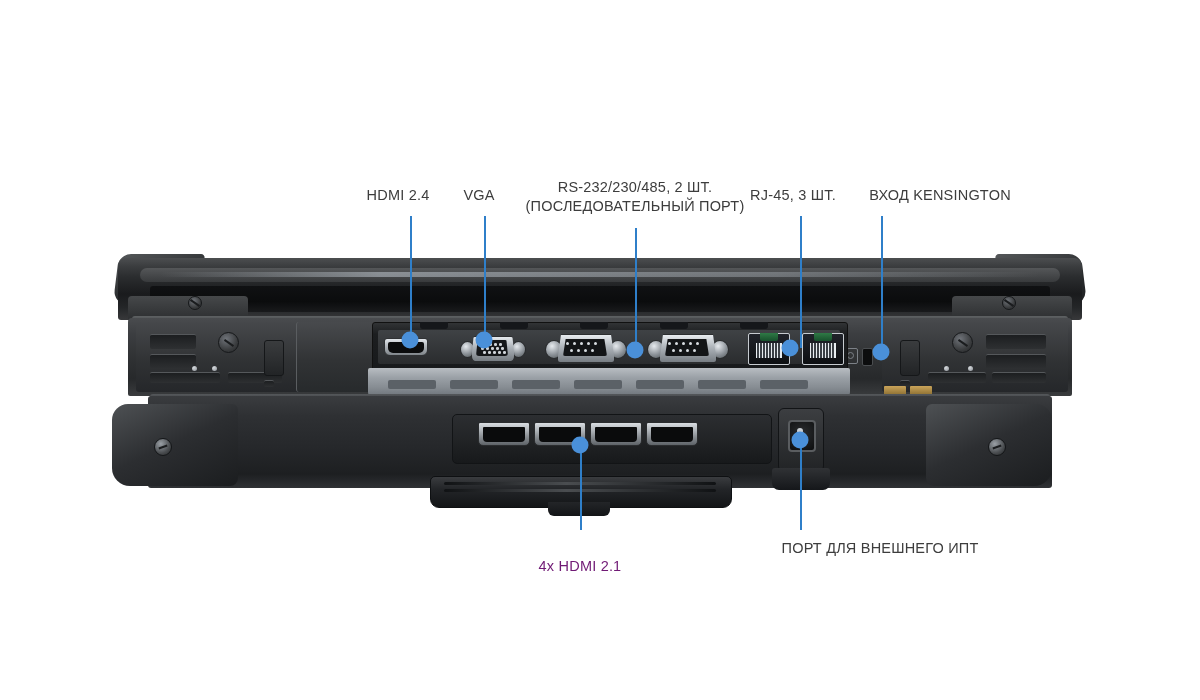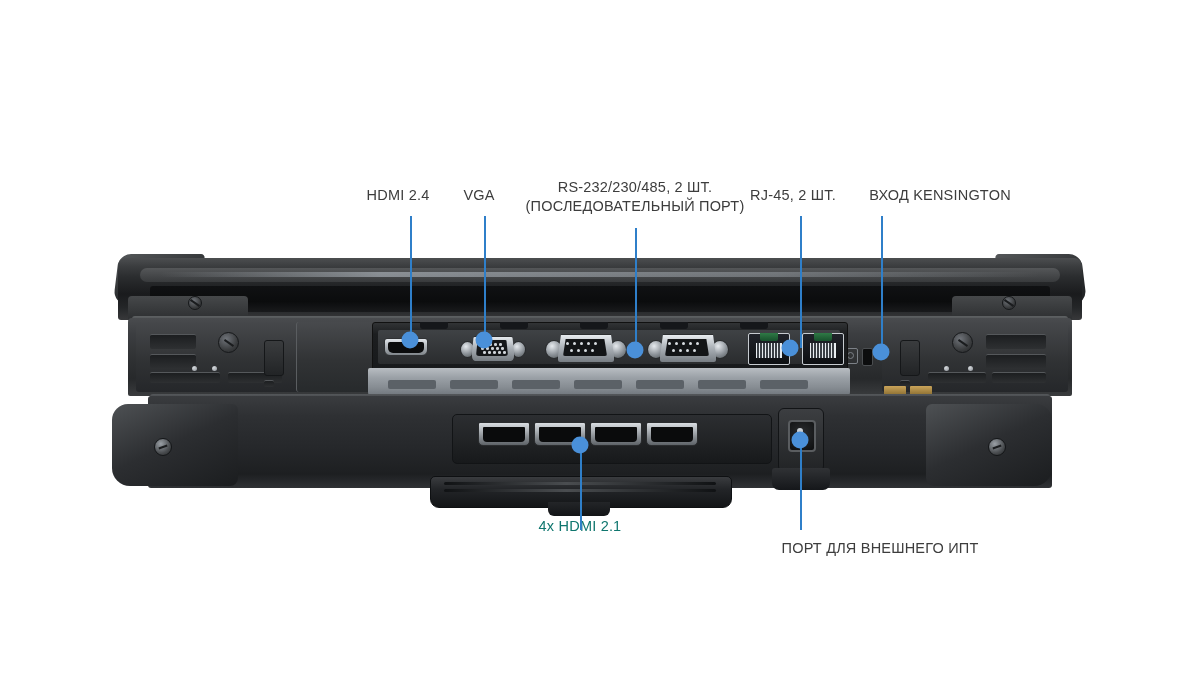--- a/index.html
+++ b/index.html
@@ -397,27 +397,27 @@
       <div class="callout-label ctr" style="left: 398px; top: 186px; color: rgb(61, 61, 61);">HDMI 2.4</div>
       <div class="callout-line" style="left: 410px; top: 216px; height: 124px; background: rgb(47, 127, 201);"></div>
       <div class="callout-dot" style="left: 410px; top: 340px; background: rgb(74, 144, 217);"></div>
       <div class="callout-label ctr" style="left: 479px; top: 186px; color: rgb(61, 61, 61);">VGA</div>
       <div class="callout-line" style="left: 484px; top: 216px; height: 124px; background: rgb(47, 127, 201);"></div>
       <div class="callout-dot" style="left: 484px; top: 340px; background: rgb(74, 144, 217);"></div>
       <div class="callout-label ctr" style="left: 635px; top: 178px; color: rgb(61, 61, 61);">RS-232/230/485, 2 ШТ.
 (ПОСЛЕДОВАТЕЛЬНЫЙ ПОРТ)</div>
       <div class="callout-line" style="left: 635px; top: 228px; height: 122px; background: rgb(47, 127, 201);"></div>
       <div class="callout-dot" style="left: 635px; top: 350px; background: rgb(74, 144, 217);"></div>
-      <div class="callout-label ctr" style="left: 793px; top: 186px; color: rgb(61, 61, 61);">RJ-45, 2 ШТ.</div>
+      <div class="callout-label ctr" style="left: 793px; top: 186px; color: rgb(61, 61, 61);">RJ-45, 3 ШТ.</div>
       <div class="callout-line" style="left: 800px; top: 216px; height: 132px; background: rgb(47, 127, 201);"></div>
       <div class="callout-dot" style="left: 790px; top: 348px; background: rgb(74, 144, 217);"></div>
       <div class="callout-label ctr" style="left: 940px; top: 186px; color: rgb(61, 61, 61);">ВХОД KENSINGTON</div>
       <div class="callout-line" style="left: 881px; top: 216px; height: 136px; background: rgb(47, 127, 201);"></div>
       <div class="callout-dot" style="left: 881px; top: 352px; background: rgb(74, 144, 217);"></div>
-      <div class="callout-label ctr" style="left: 580px; top: 517px; color: #0f766e;">4x HDMI 2.1</div>
+      <div class="callout-label ctr" style="left: 580px; top: 557px; color: #701a75;">4x HDMI 2.1</div>
       <div class="callout-line" style="left: 580px; top: 445px; height: 85px; background: rgb(47, 127, 201);"></div>
       <div class="callout-dot" style="left: 580px; top: 445px; background: rgb(74, 144, 217);"></div>
       <div class="callout-label ctr" style="left: 880px; top: 539px; color: rgb(61, 61, 61);">ПОРТ ДЛЯ ВНЕШНЕГО ИПТ</div>
       <div class="callout-line" style="left: 800px; top: 440px; height: 90px; background: rgb(47, 127, 201);"></div>
       <div class="callout-dot" style="left: 800px; top: 440px; background: rgb(74, 144, 217);"></div>
     </div>
 
 </div>
 
 </body></html>

